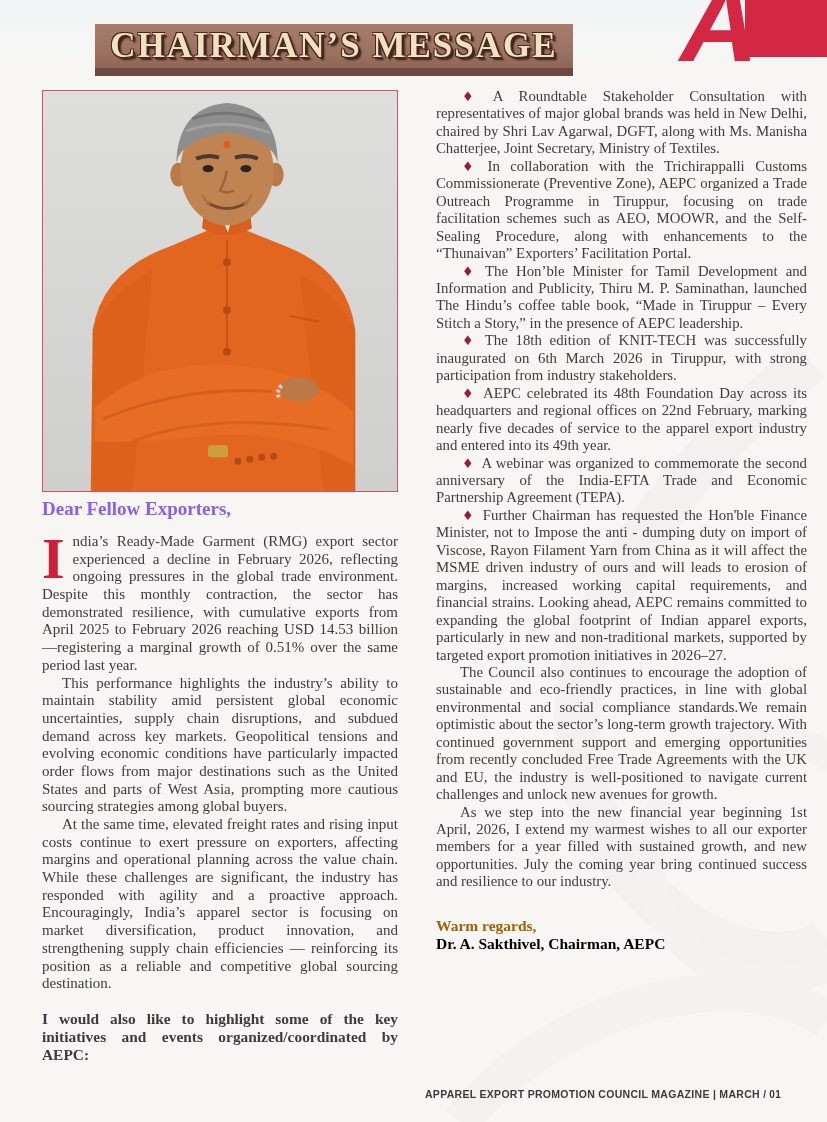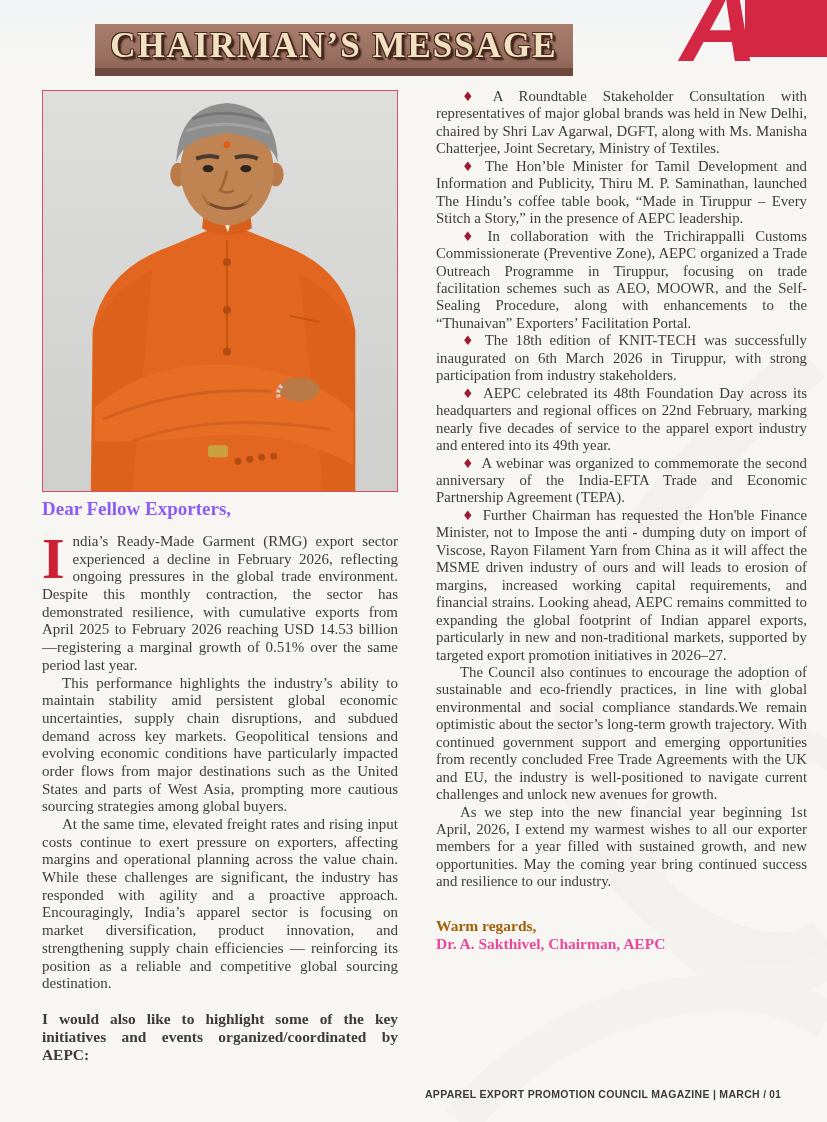--- a/index.html
+++ b/index.html
@@ -47,21 +47,21 @@
   }
   .indent{text-indent:20px;}
   .highlight{font-weight:bold;margin-top:17px !important;font-size:15.4px !important;}
   
   .right-col{position:absolute;left:424px;top:88px;width:371px;margin-left:12px;}
   .right-col p.bullet{text-indent:26px;font-size:14.8px;}
   .diamond{color:#9c1b33;font-size:13px;padding-right:7px;font-family:"DejaVu Sans",sans-serif;}
   .rpara{text-indent:24px;font-size:14.8px !important;}
   .signoff{margin-top:26px;}
   .regards{font-weight:bold;color:#a16207;font-size:15.5px !important;text-align:left !important;}
-  .signature{font-weight:bold;color:#ec4899;font-size:15.5px !important;text-align:left !important;}
+  .signature{font-weight:bold;color:#000000;font-size:15.5px !important;text-align:left !important;}
   
   .footer{
     position:absolute;left:603px;top:1088px;transform:translateX(-50%);z-index:2;
     font-family:"Liberation Sans",sans-serif;font-weight:bold;font-size:10.5px;
     color:#3b3b3b;letter-spacing:.3px;white-space:nowrap;
   }
   .footer .pagenum{font-size:10px;}
 </style>
 </head>
 <body>
@@ -147,28 +147,28 @@
 
 <div class="left-text layer">
   <p><span class="dropcap">I</span><span>ndia’s Ready-Made Garment (RMG) export sector experienced a decline in February 2026, reflecting ongoing pressures in the global trade environment. Despite this monthly contraction, the sector has demonstrated resilience, with cumulative exports from April 2025 to February 2026 reaching USD 14.53 billion—registering a marginal growth of 0.51% over the same period last year.</span></p>
   <p class="indent">This performance highlights the industry’s ability to maintain stability amid persistent global economic uncertainties, supply chain disruptions, and subdued demand across key markets. Geopolitical tensions and evolving economic conditions have particularly impacted order flows from major destinations such as the United States and parts of West Asia, prompting more cautious sourcing strategies among global buyers.</p>
   <p class="indent">At the same time, elevated freight rates and rising input costs continue to exert pressure on exporters, affecting margins and operational planning across the value chain. While these challenges are significant, the industry has responded with agility and a proactive approach. Encouragingly, India’s apparel sector is focusing on market diversification, product innovation, and strengthening supply chain efficiencies — reinforcing its position as a reliable and competitive global sourcing destination.</p>
   <p class="highlight">I would also like to highlight some of the key initiatives and events organized/coordinated by AEPC:</p>
 </div>
 
 <div class="right-col layer">
   <p class="bullet"><span class="diamond">♦</span><span>A Roundtable Stakeholder Consultation with representatives of major global brands was held in New Delhi, chaired by Shri Lav Agarwal, DGFT, along with Ms. Manisha Chatterjee, Joint Secretary, Ministry of Textiles.</span></p>
+  <p class="bullet"><span class="diamond">♦</span><span>In collaboration with the Trichirappalli Customs Commissionerate (Preventive Zone), AEPC organized a Trade Outreach Programme in Tiruppur, focusing on trade facilitation schemes such as AEO, MOOWR, and the Self-Sealing Procedure, along with enhancements to the “Thunaivan” Exporters’ Facilitation Portal.</span></p>
   <p class="bullet"><span class="diamond">♦</span><span>The Hon’ble Minister for Tamil Development and Information and Publicity, Thiru M. P. Saminathan, launched The Hindu’s coffee table book, “Made in Tiruppur – Every Stitch a Story,” in the presence of AEPC leadership.</span></p>
-  <p class="bullet"><span class="diamond">♦</span><span>In collaboration with the Trichirappalli Customs Commissionerate (Preventive Zone), AEPC organized a Trade Outreach Programme in Tiruppur, focusing on trade facilitation schemes such as AEO, MOOWR, and the Self-Sealing Procedure, along with enhancements to the “Thunaivan” Exporters’ Facilitation Portal.</span></p>
   <p class="bullet"><span class="diamond">♦</span><span>The 18th edition of KNIT-TECH was successfully inaugurated on 6th March 2026 in Tiruppur, with strong participation from industry stakeholders.</span></p>
   <p class="bullet"><span class="diamond">♦</span><span>AEPC celebrated its 48th Foundation Day across its headquarters and regional offices on 22nd February, marking nearly five decades of service to the apparel export industry and entered into its 49th year.</span></p>
   <p class="bullet"><span class="diamond">♦</span><span>A webinar was organized to commemorate the second anniversary of the India-EFTA Trade and Economic Partnership Agreement (TEPA).</span></p>
   <p class="bullet"><span class="diamond">♦</span><span>Further Chairman has requested the Hon'ble Finance Minister, not to Impose the anti - dumping duty on import of Viscose, Rayon Filament Yarn from China as it will affect the MSME driven industry of ours and will leads to erosion of margins, increased working capital requirements, and financial strains. Looking ahead, AEPC remains committed to expanding the global footprint of Indian apparel exports, particularly in new and non-traditional markets, supported by targeted export promotion initiatives in 2026–27.</span></p>
   <p class="rpara">The Council also continues to encourage the adoption of sustainable and eco-friendly practices, in line with global environmental and social compliance standards.We remain optimistic about the sector’s long-term growth trajectory. With continued government support and emerging opportunities from recently concluded Free Trade Agreements with the UK and EU, the industry is well-positioned to navigate current challenges and unlock new avenues for growth.</p>
-  <p class="rpara">As we step into the new financial year beginning 1st April, 2026, I extend my warmest wishes to all our exporter members for a year filled with sustained growth, and new opportunities. May the coming year bring continued success and resilience to our industry.</p>
+  <p class="rpara">As we step into the new financial year beginning 1st April, 2026, I extend my warmest wishes to all our exporter members for a year filled with sustained growth, and new opportunities. July the coming year bring continued success and resilience to our industry.</p>
   <div class="signoff">
     <p class="regards">Warm regards,</p>
     <p class="signature">Dr. A. Sakthivel, Chairman, AEPC</p>
   </div>
 </div>
 
 <div class="footer">
   <span>APPAREL EXPORT PROMOTION COUNCIL MAGAZINE | MARCH </span><span class="pagenum">/ 01</span>
 </div>
 

